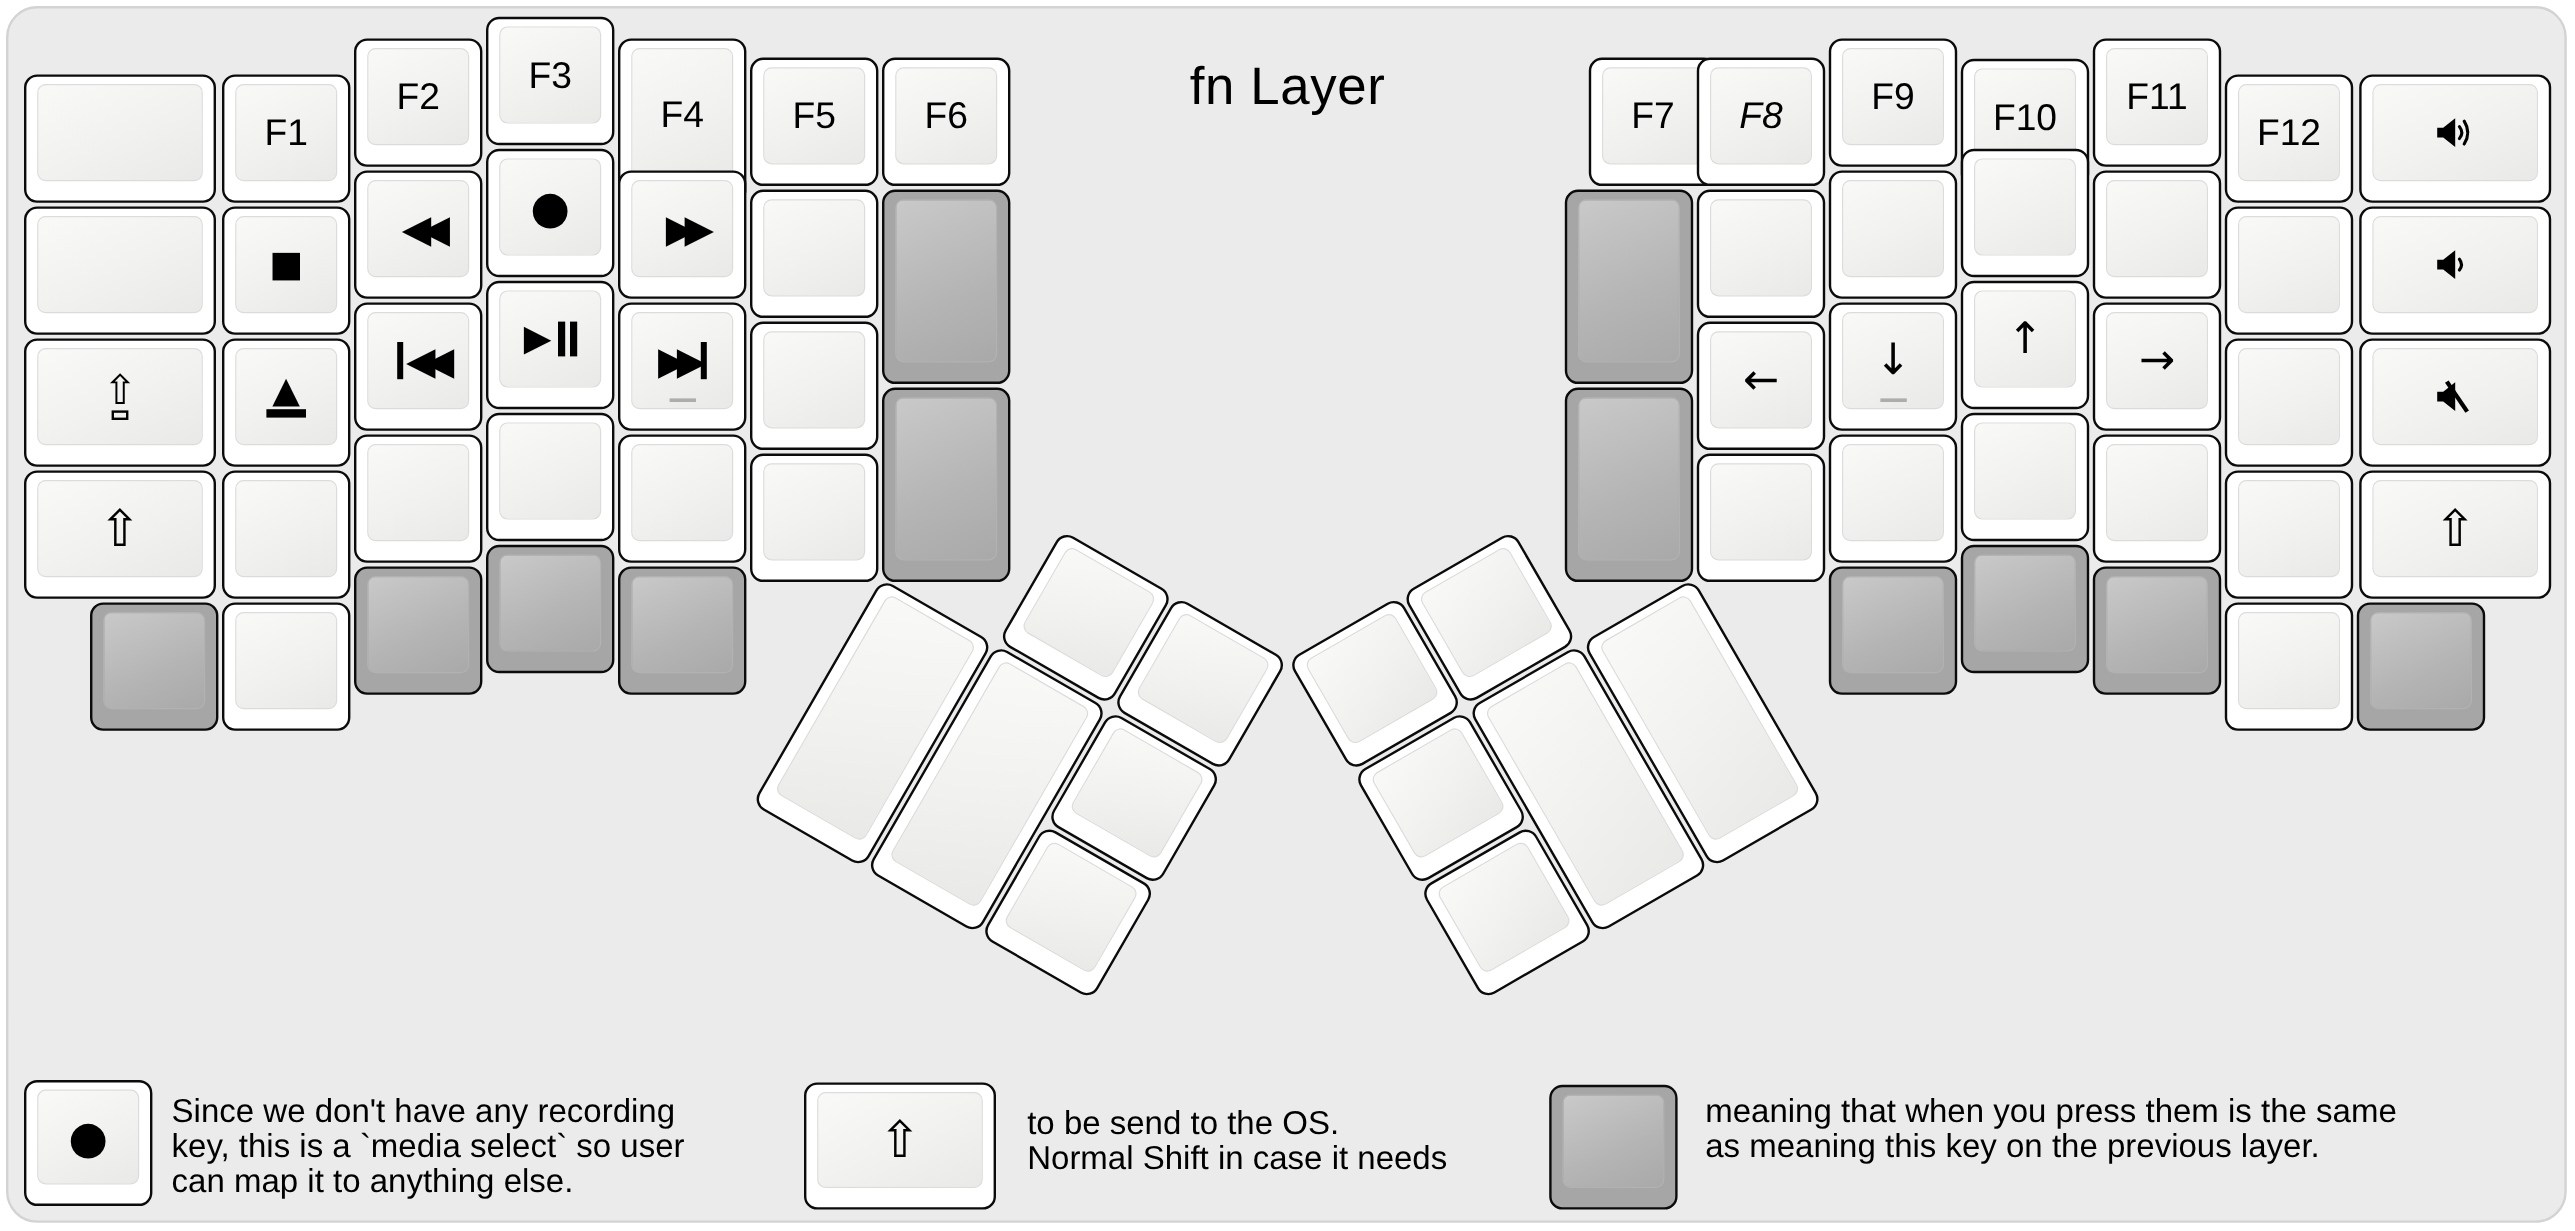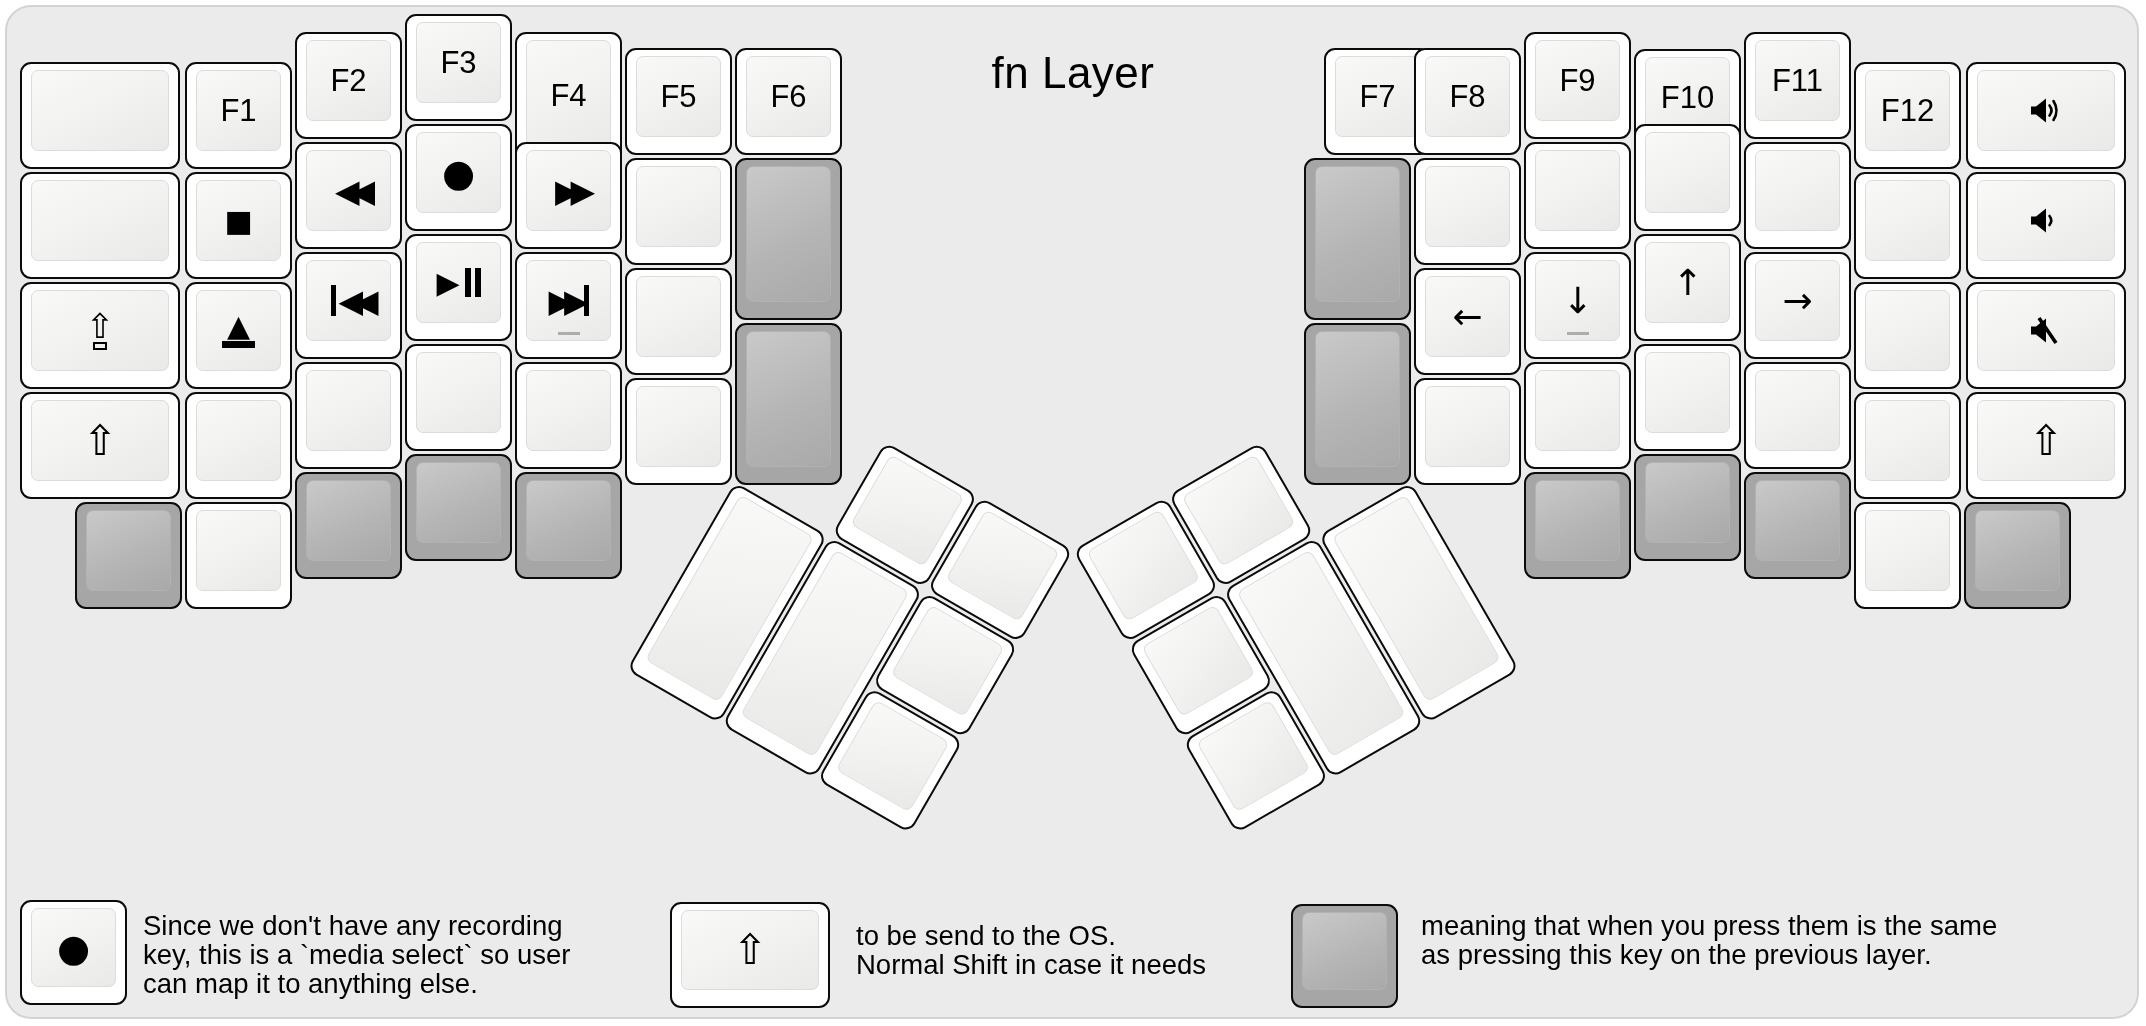--- a/index.html
+++ b/index.html
@@ -205,21 +205,21 @@
       <div class="keytop">
         <span class="klabel">F7</span>
       </div>
     </div>
     <div class="key g" style="left: 1304px; top: 158px; width: 107px; height: 162px;">
       <div class="keytop"></div>
     </div>
     <div class="key g" style="left: 1304px; top: 323px; width: 107px; height: 162px;">
       <div class="keytop"></div>
     </div>
-    <div class="key w" style="left: 1414px; top: 48px; width: 107px; height: 107px;">
+    <div class="key w" style="left: 1414px; top: 48px; width: 107px; height: 107px; font-style: italic;">
       <div class="keytop">
         <span class="klabel">F8</span>
       </div>
     </div>
     <div class="key w" style="left: 1414px; top: 158px; width: 107px; height: 107px;">
       <div class="keytop"></div>
     </div>
     <div class="key w" style="left: 1414px; top: 268px; width: 107px; height: 107px;">
       <div class="keytop">
         <span class="sym" style="font-size: 36px;">←</span>
@@ -401,15 +401,15 @@
     </div>
     <div class="legend-text" style="left: 856px; top: 921px;">
       <div>to be send to the OS.</div>
       <div>Normal Shift in case it needs</div>
     </div>
     <div class="key g" style="left: 1291px; top: 904px; width: 107px; height: 104px;">
       <div class="keytop"></div>
     </div>
     <div class="legend-text" style="left: 1421px; top: 911px;">
       <div>meaning that when you press them is the same</div>
-      <div>as pressing this key on the previous layer.</div>
+      <div>as meaning this key on the previous layer.</div>
     </div>
   </div>
 
 </body></html>

